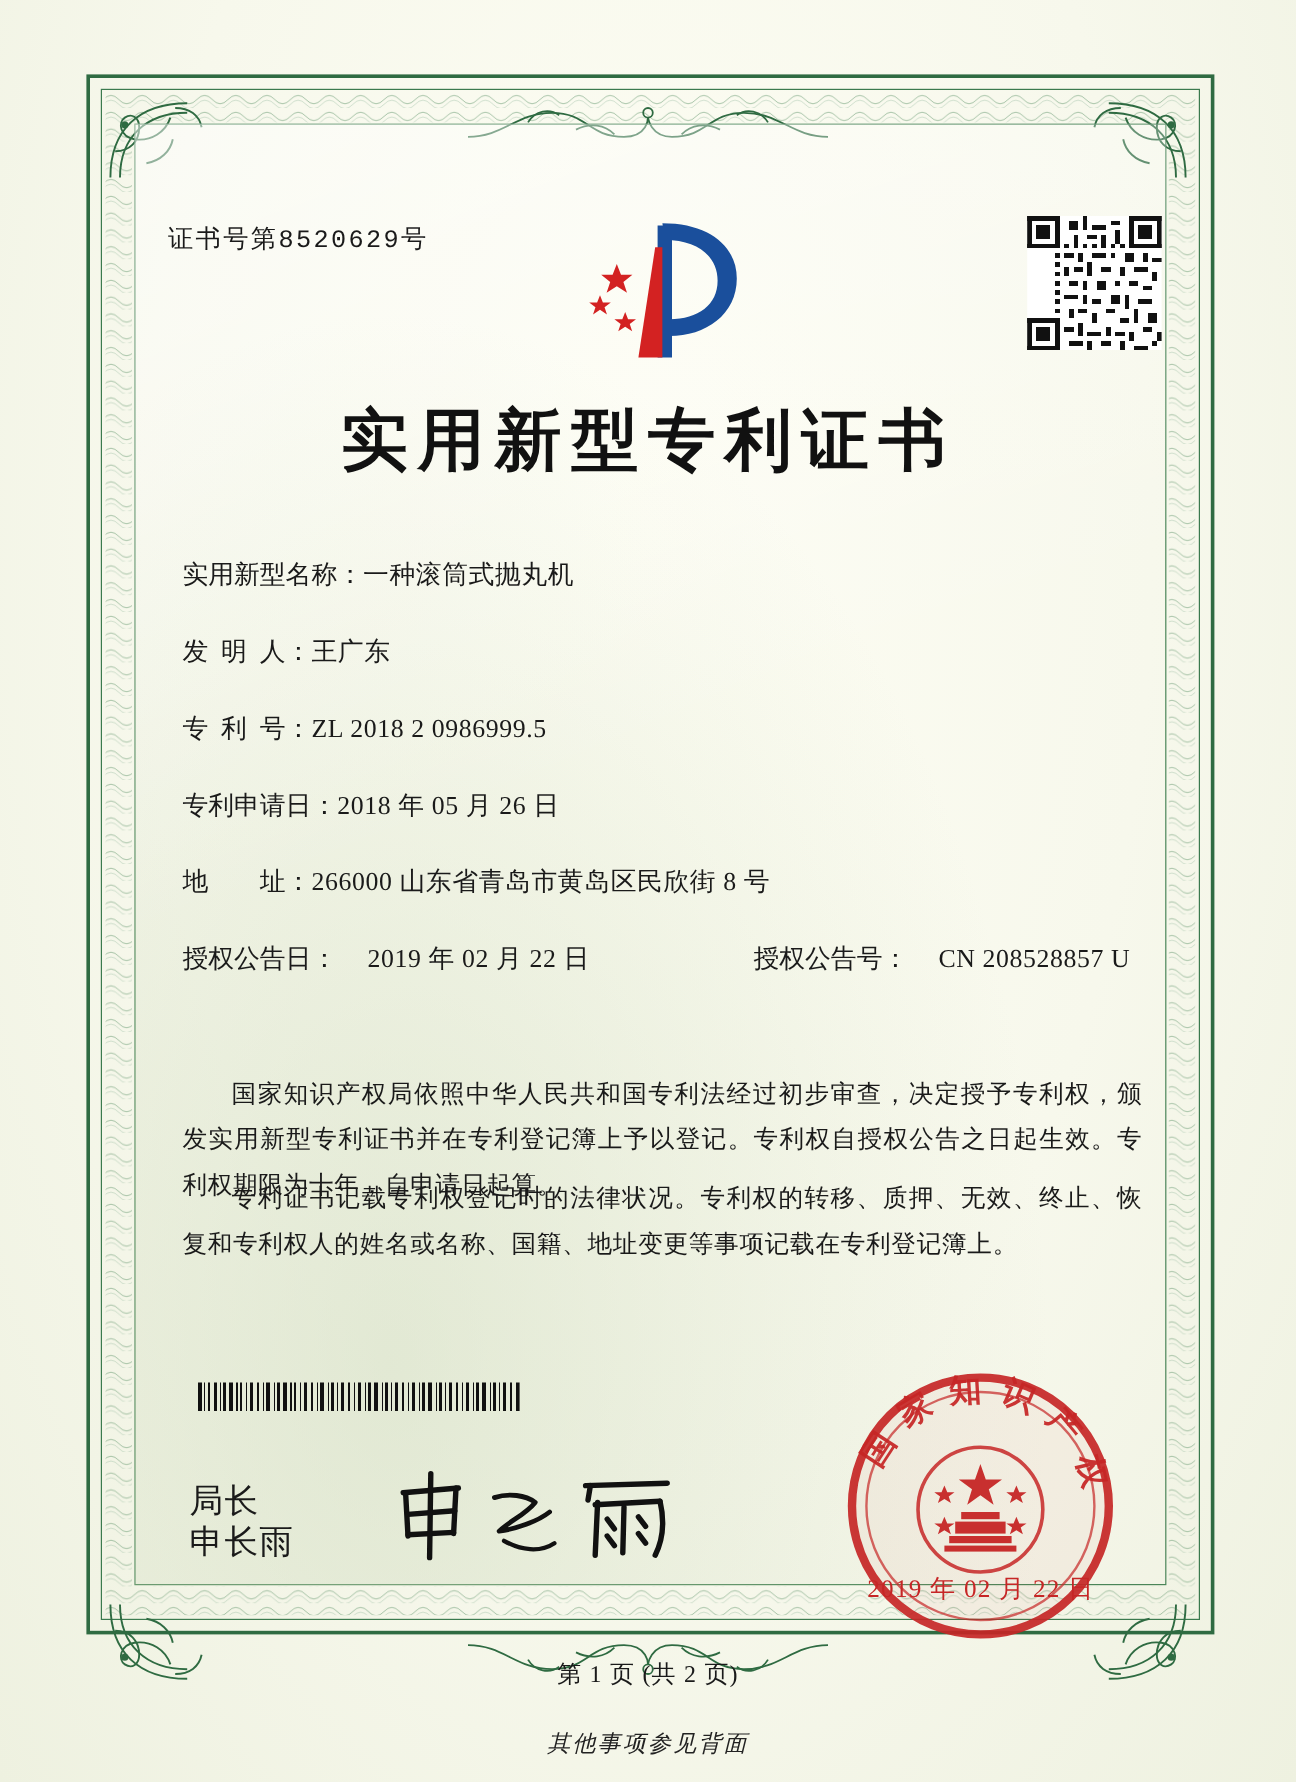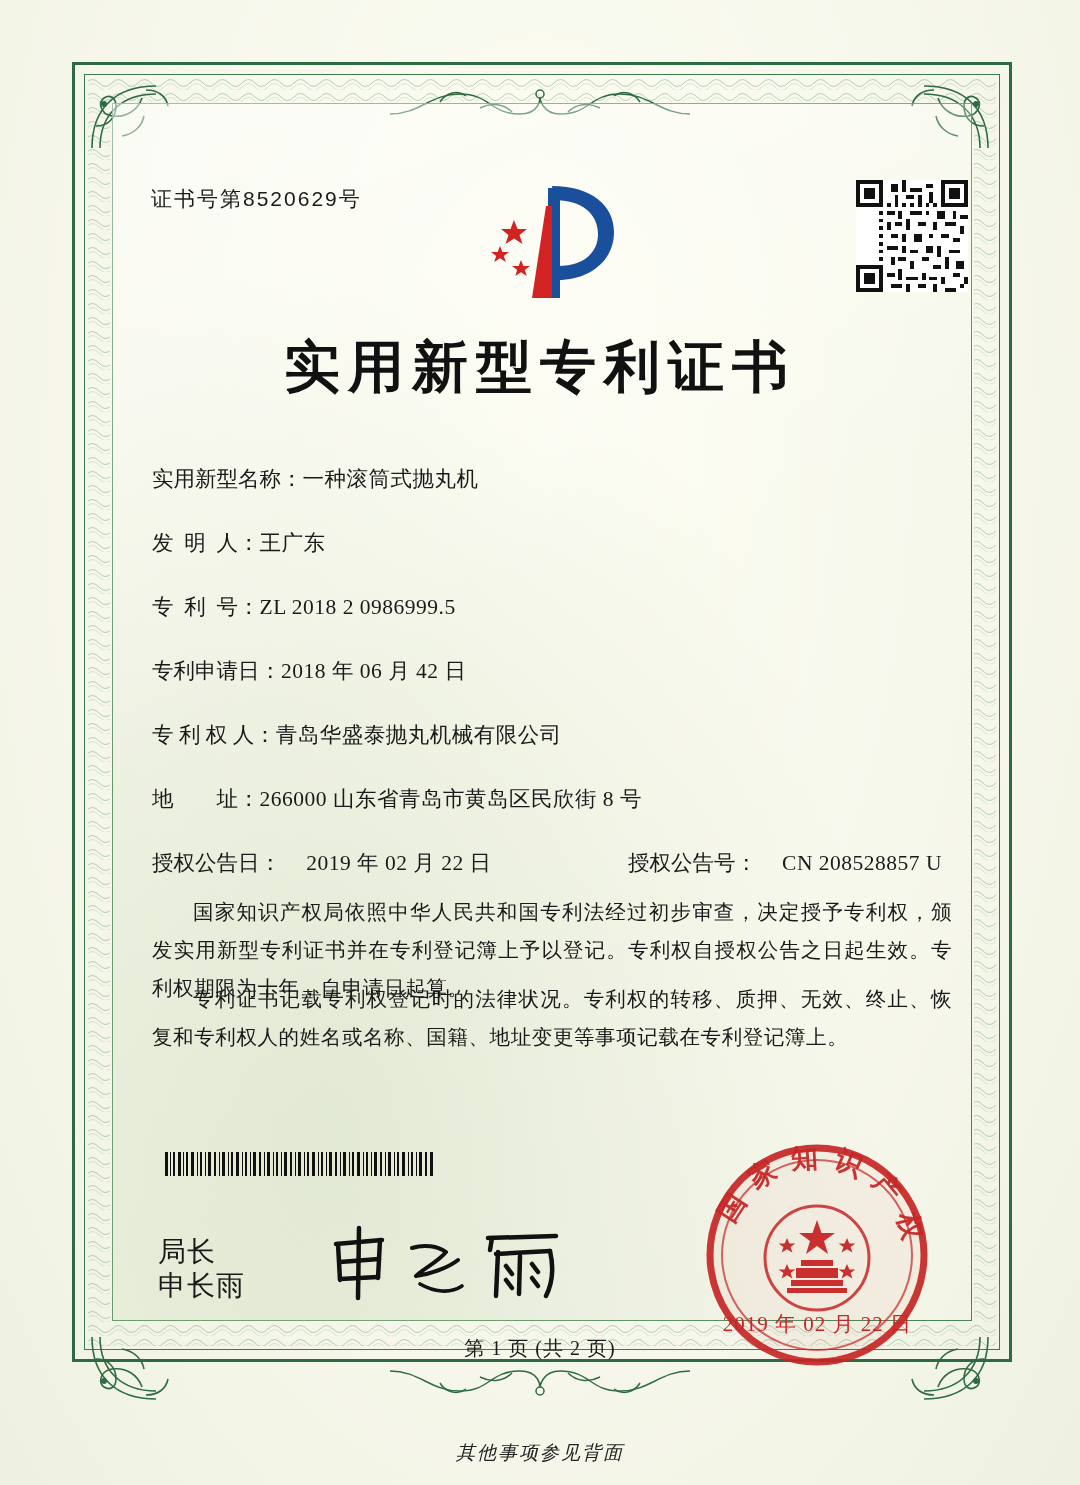--- a/index.html
+++ b/index.html
@@ -94,24 +94,24 @@
     left: 112px; top: 103px;
     width: 860px; height: 1218px;
     background: linear-gradient(160deg, rgba(255,255,255,.5) 0%, rgba(255,255,255,0) 45%),
                 radial-gradient(ellipse at 25% 85%, rgba(200,214,182,.45) 0%, rgba(200,214,182,0) 60%);
     pointer-events: none;
   }
 
   
   .cert-no {
     position: absolute;
-    left: 151px; top: 185px;
+    left: 140px; top: 185px;
     font-size: 21px;
     letter-spacing: 2px;
-    font-family: Liberation Sans, sans-serif;
+    font-family: Liberation Mono, monospace;
   }
 
   .emblem {
     position: absolute;
     left: 480px; top: 180px;
     width: 150px; height: 125px;
   }
 
   .qr {
     position: absolute;
@@ -208,21 +208,21 @@
     font-size: 21px;
     color: #c62626;
     letter-spacing: 1px;
     font-family: "Liberation Serif", serif;
   }
 
   
   .page-num {
     position: absolute;
     left: 0; right: 0;
-    top: 1335px;
+    top: 1382px;
     text-align: center;
     font-size: 20px;
     letter-spacing: 1px;
   }
   .footnote {
     position: absolute;
     left: 0; right: 0;
     top: 1440px;
     text-align: center;
     font-size: 19px;
@@ -441,25 +441,21 @@
     <div class="field">
       <span class="label">发  明  人：</span>
       <span class="value">王广东</span>
     </div>
     <div class="field">
       <span class="label">专  利  号：</span>
       <span class="value">ZL 2018 2 0986999.5</span>
     </div>
     <div class="field">
       <span class="label">专利申请日：</span>
-      <span class="value">2018 年 06 月 42 日</span>
-    </div>
-    <div class="field">
-      <span class="label">专 利 权 人：</span>
-      <span class="value">青岛华盛泰抛丸机械有限公司</span>
+      <span class="value">2018 年 05 月 26 日</span>
     </div>
     <div class="field">
       <span class="label">地        址：</span>
       <span class="value">266000 山东省青岛市黄岛区民欣街 8 号</span>
     </div>
     <div class="field inline-two">
       <span class="label">授权公告日：</span>
       <span class="value">2019 年 02 月 22 日</span>
       <span class="spacer"></span>
       <span class="label">授权公告号：</span>

